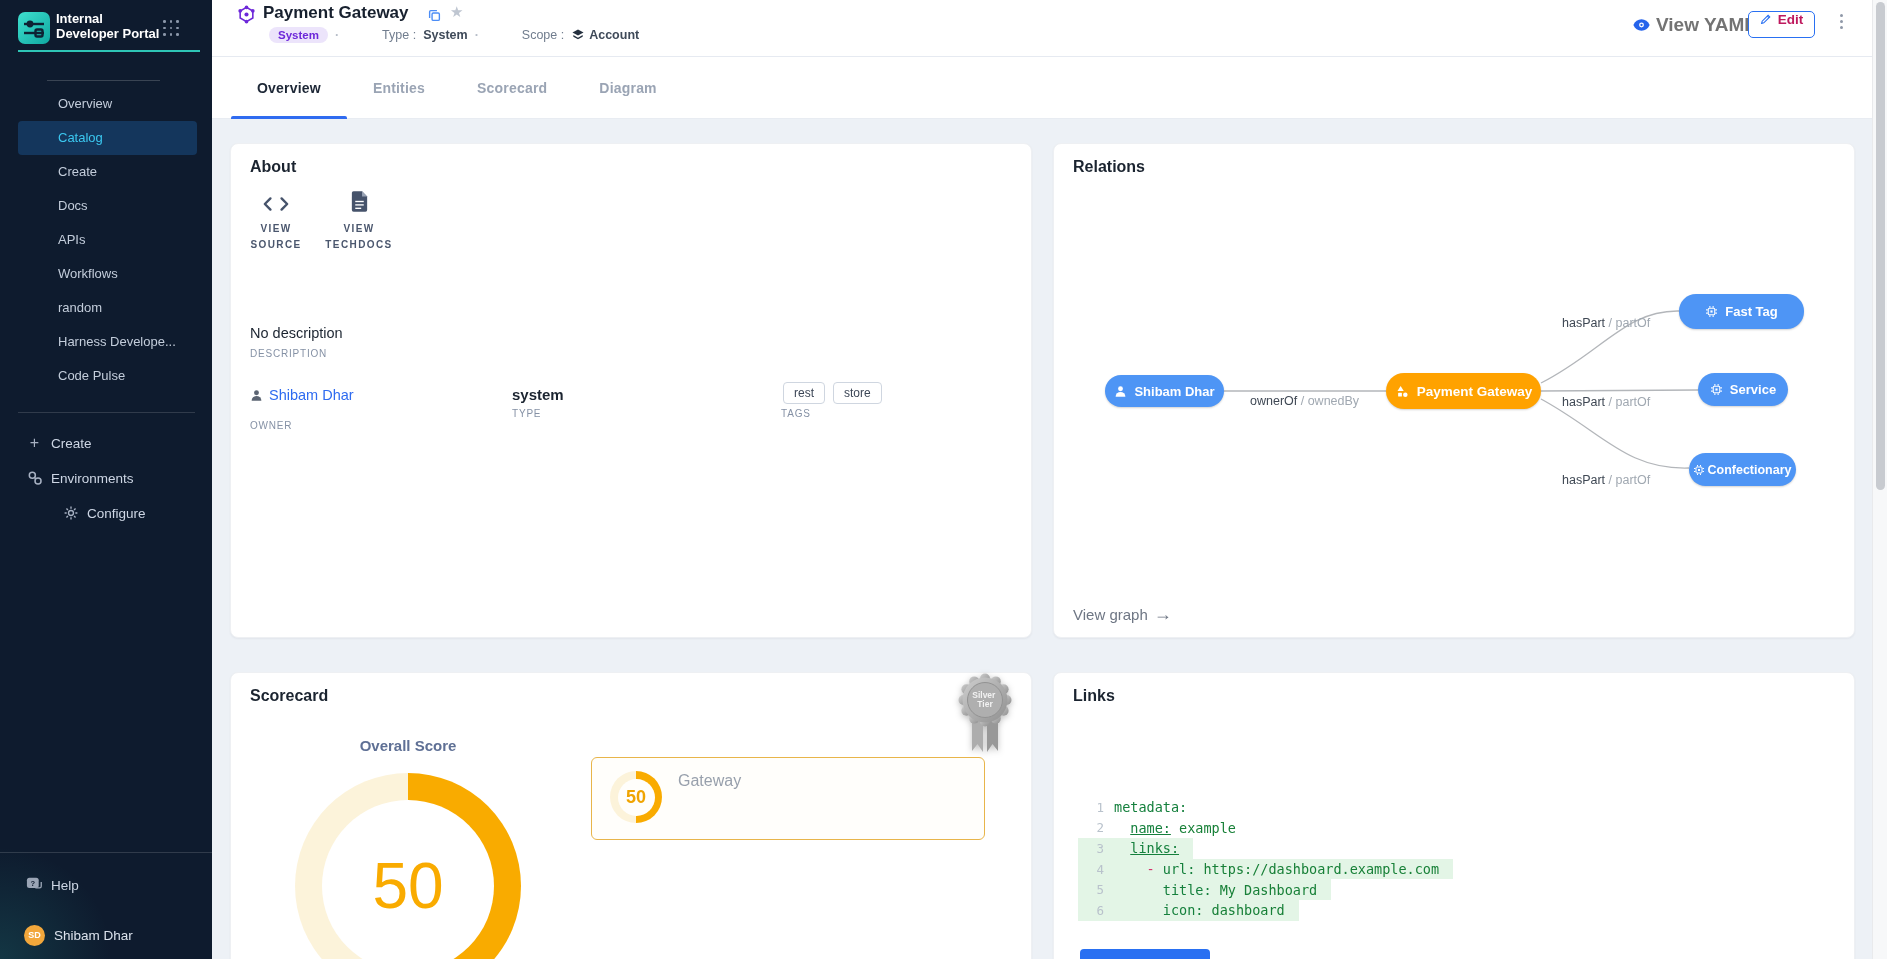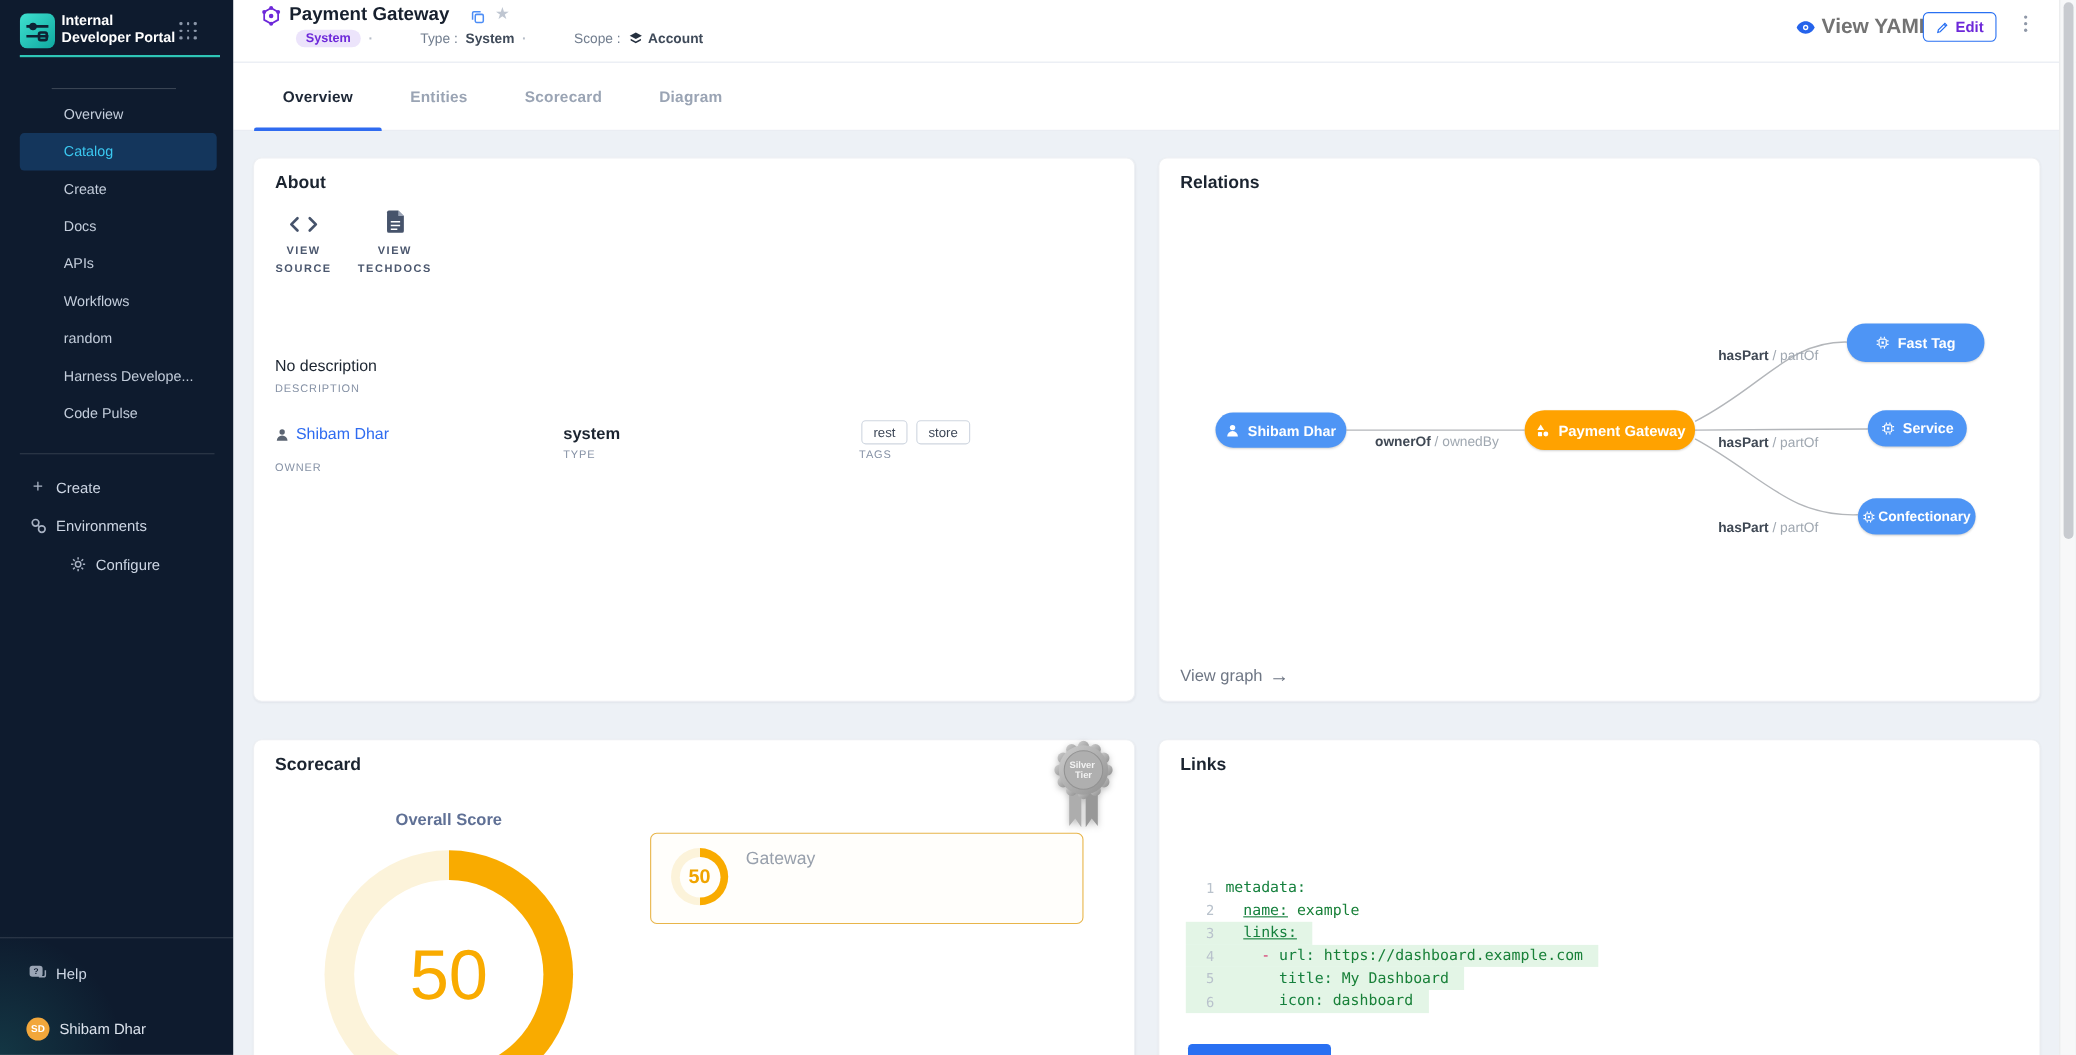--- a/index.html
+++ b/index.html
@@ -32,21 +32,21 @@
   .copy-icon { position:absolute; left:216px; top:9px; cursor:pointer; }
   .star-icon { position:absolute; left:238px; top:3px; font-size:15px; color:#BFC6D1; cursor:pointer; }
   .meta-row { position:absolute; left:57px; top:27px; display:flex; align-items:center; gap:7px; font-size:12.5px; }
   .kind-badge { background:#ECE4FB; color:#6D28D9; font-size:11.5px; font-weight:700; padding:2px 9px; border-radius:9px; }
   .meta-sep { color:#B6BDC8; font-weight:700; }
   .meta-label { color:#717D8E;margin-left:36px; }
   .meta-value { color:#3F4A59; font-weight:700; }
   .scope-wrap { display:flex; align-items:center; gap:4px; }
   .view-yaml { position:absolute; left:1421px; top:14px; display:flex; align-items:center; gap:6px; color:#737373; font-size:19px; font-weight:700; cursor:pointer; }
   .edit-btn { position:absolute; left:1536px; top:11px; width:67px; height:27px; border:1.5px solid #2970F2; border-radius:5px; background:#fff;
-    display:flex; align-items:center; justify-content:center; gap:5px; color:#6d28d9; font-size:13.5px; font-weight:700; cursor:pointer; }
+    display:flex; justify-content:center; gap:5px; color:#be185d; font-size:13.5px; font-weight:700; cursor:pointer; }
   .kebab-icon { position:absolute; left:1622px; top:14px; width:14px; height:24px; display:flex; flex-direction:column; align-items:center; gap:3px; cursor:pointer; }
   .kebab-icon i { width:3px; height:3px; border-radius:50%; background:#8F98A8; }
 
   
   .tabbar { position:absolute; left:212px; top:57px; width:1675px; height:62px; background:#fff; border-bottom:1px solid #E8ECF2; display:flex; padding-left:19px; z-index:3; }
   .tab { height:62px; padding:0 26px; display:flex; align-items:center; font-size:14px; letter-spacing:.2px; color:#9AA4B4; font-weight:600; position:relative; cursor:pointer; }
   .tab.active { color:#1D2736; }
   .tab.active::after { content:""; position:absolute; left:0; right:0; bottom:0; height:3px; background:#2F6BF0; border-radius:2px 2px 0 0; }
 
   
@@ -77,21 +77,21 @@
   .graph-edges { position:absolute; left:0; top:0; width:802px; height:495px; }
   .graph-node { position:absolute; border-radius:17px; display:flex; align-items:center; justify-content:center; gap:7px;
     color:#fff; font-size:13px; font-weight:700; box-shadow:0 1px 2px rgba(0,0,0,.18); cursor:pointer; white-space:nowrap; }
   .gn-blue { background:#4E95F5; }
   .gn-owner  { left:51px;  top:231px; width:119px; height:32px; }
   .gn-entity { left:332px; top:229px; width:155px; height:36px; background:#FFA200; border-radius:18px; font-size:13.5px; }
   .gn-part1  { left:625px; top:150px; width:125px; height:35px; }
   .gn-part2  { left:644px; top:229px; width:90px;  height:33px; }
   .gn-part3  { left:635px; top:309px; width:107px; height:33px; font-size:12.5px; gap:2px; }
   .edge-label { position:absolute; font-size:12.5px; white-space:nowrap; }
-  .edge-label b { color:#3F4854; font-weight:700; }
+  .edge-label b { color:#3F4854; font-weight:400; }
   .edge-label span { color:#A0A8B1; }
   .el-owner { left:196px; top:250px; }
   .el-p1 { left:508px; top:172px; } .el-p2 { left:508px; top:251px; } .el-p3 { left:508px; top:329px; }
   .view-graph { position:absolute; left:19px; top:462px; display:flex; align-items:center; gap:6px; font-size:15px; color:#6E7684; cursor:pointer; }
   .view-graph .arrow { font-size:18px; line-height:15px; }
 
   
   .overall-label { position:absolute; left:107px; top:64px; width:140px; text-align:center; font-size:15px; font-weight:700; color:#5F7095; }
   .big-donut { position:absolute; left:64px; top:100px; width:226px; height:226px; border-radius:50%;
     background:conic-gradient(#F9AB00 0deg 180deg, #FCF3DA 180deg 360deg); }

